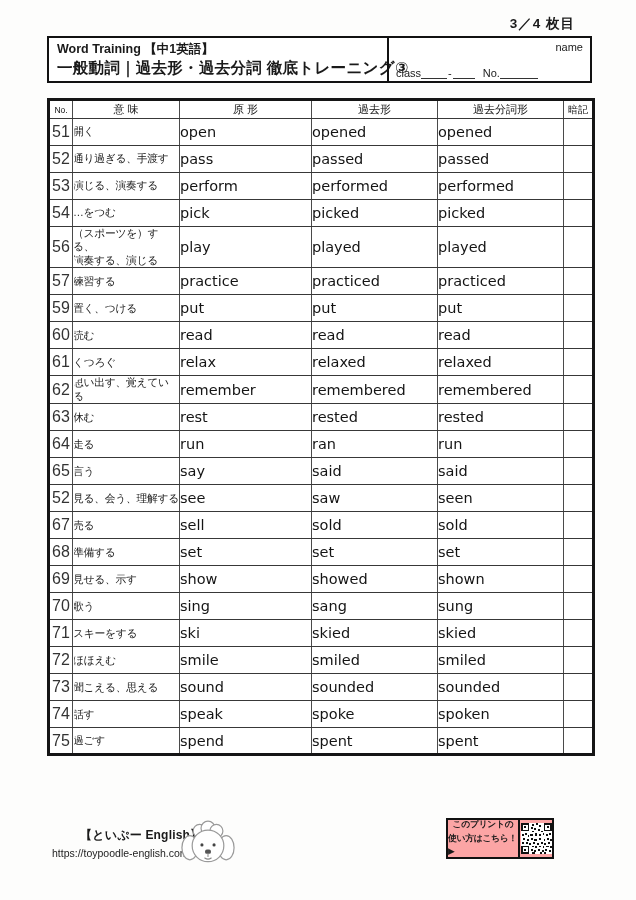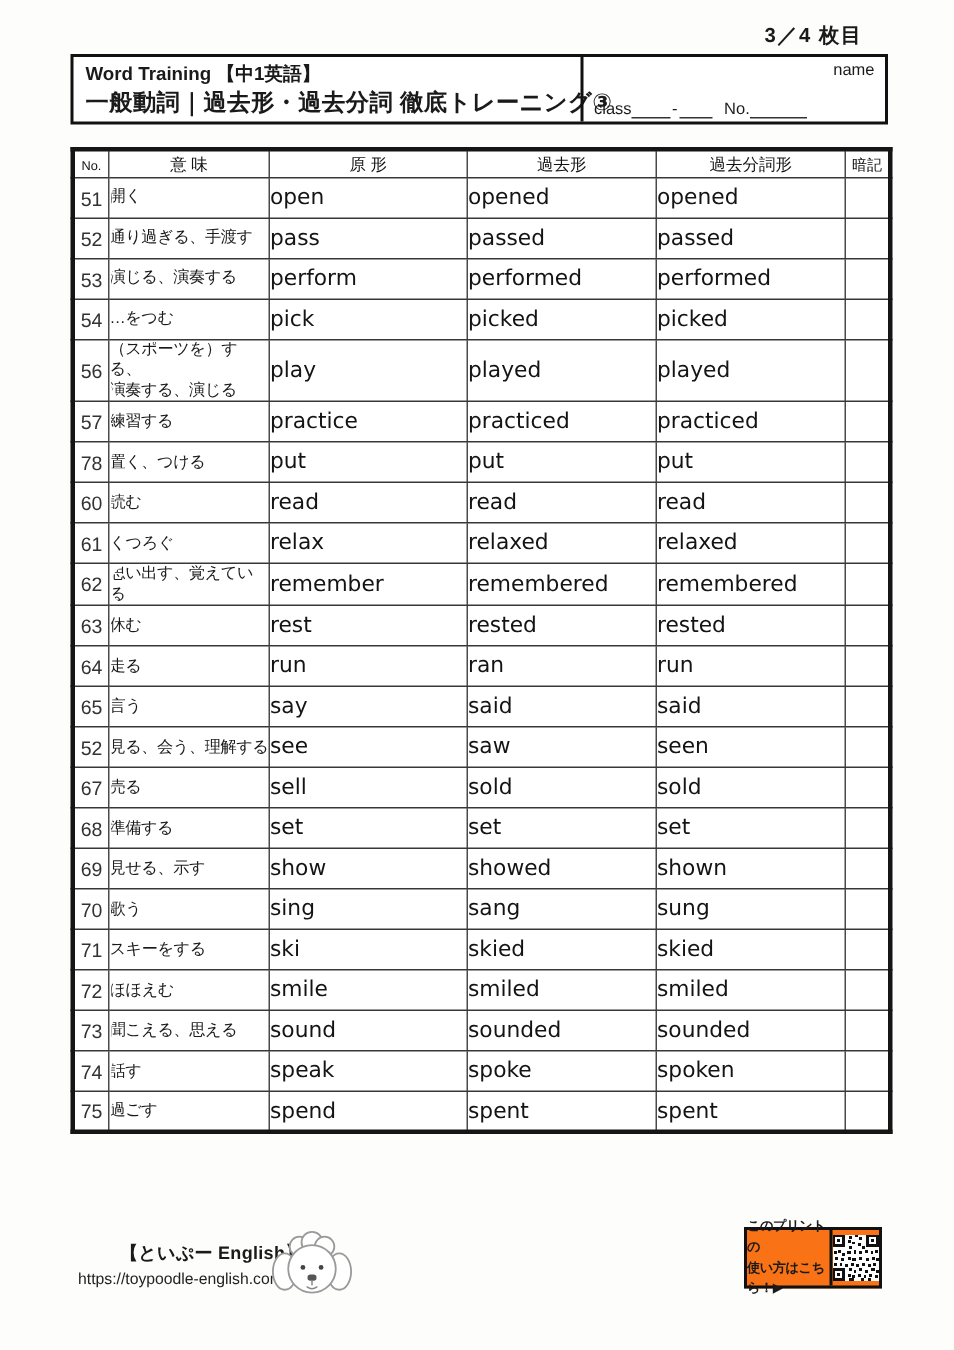--- a/index.html
+++ b/index.html
@@ -38,31 +38,31 @@
   table.words th,table.words td{
     border:1px solid #4a4a4a;border-top:1.8px solid #383838;border-bottom:1.8px solid #383838;
     padding:0;box-sizing:border-box;overflow:hidden;
   }
   tr.head{height:19px;}
   tr.head th{font-weight:normal;font-size:11px;color:#111;text-align:center;}
   tr.head th.no-h{font-size:8.5px;}
   tr.head th.anki-h{font-size:10px;margin-top:28px;}
   tr.row{height:27px;}
   tr.row.tall{height:34px;}
-  td.no-c{font-size:13px;color:#333;text-align:center;}
+  td.no-c{font-size:16px;color:#333;text-align:center;}
   td.mean-c{font-size:10.8px;padding-left:5px;letter-spacing:-0.3px;white-space:pre-line;line-height:1.25;border-radius:13px;}
   td.verb-c{font-size:14.5px;padding-left:10px;font-family:"DejaVu Sans","Liberation Sans",sans-serif;color:#141414;}
   
   .footer-left{position:absolute;left:52px;top:827px;}
   .brand{font-size:12px;font-weight:bold;letter-spacing:.2px;margin-left:28px;}
   .url{font-size:10.5px;color:#222;margin-top:3px;}
   .dog{position:absolute;left:180px;top:817px;}
   .usage-box{
-    position:absolute;left:496px;top:818px;width:92px;height:41px;
-    border:2px solid #111;box-sizing:border-box;display:flex;background:#f97316;
+    position:absolute;left:446px;top:818px;width:108px;height:41px;
+    border:2px solid #111;box-sizing:border-box;display:flex;background:#fca5a5;
   }
   .usage-text{width:72px;border-right:2px solid #111;box-sizing:border-box;
     display:flex;flex-direction:column;justify-content:center;align-items:center;
     font-size:8.8px;font-weight:bold;line-height:1.55;letter-spacing:-0.3px;}
   .qr-cell{flex:1;display:flex;align-items:center;justify-content:center;}
 </style>
 </head>
 <body>
 
 <div class="sheet-label">3／4 枚目</div>
@@ -148,21 +148,21 @@
   </tr>
       <tr class="row">
     <td class="no-c">57</td>
     <td class="mean-c">練習する</td>
     <td class="verb-c">practice</td>
     <td class="verb-c">practiced</td>
     <td class="verb-c">practiced</td>
     <td></td>
   </tr>
       <tr class="row">
-    <td class="no-c">78</td>
+    <td class="no-c">59</td>
     <td class="mean-c">置く、つける</td>
     <td class="verb-c">put</td>
     <td class="verb-c">put</td>
     <td class="verb-c">put</td>
     <td></td>
   </tr>
       <tr class="row">
     <td class="no-c">60</td>
     <td class="mean-c">読む</td>
     <td class="verb-c">read</td>

